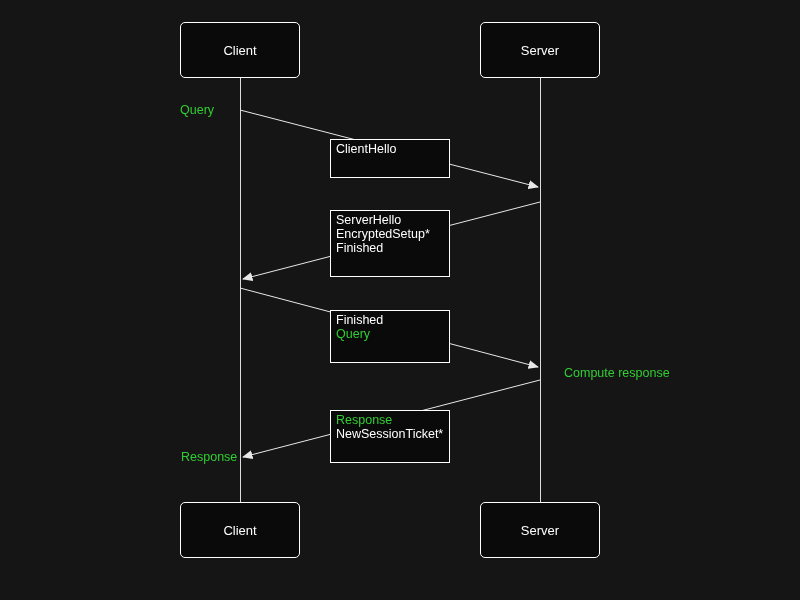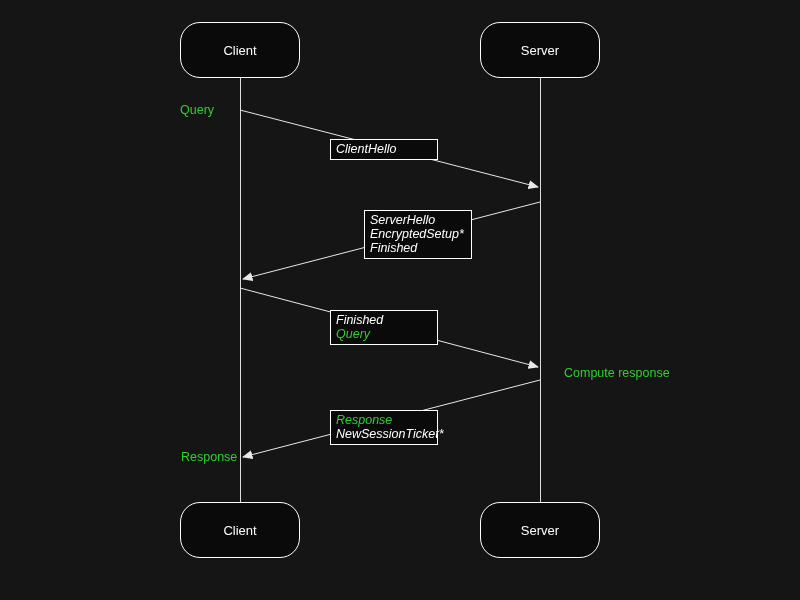--- a/index.html
+++ b/index.html
@@ -20,47 +20,46 @@
     left: 0;
     top: 0;
     pointer-events: none;
   }
   .actor {
     position: absolute;
     width: 120px;
     height: 56px;
     box-sizing: border-box;
     border: 1px solid #ffffff;
-    border-radius: 20px;
+    border-radius: 5px;
     background: #0a0a0a;
     color: #ffffff;
     font-size: 13px;
     display: flex;
     align-items: center;
     justify-content: center;
   }
   .actor-client-top  { left: 180px; top: 22px; }
   .actor-server-top  { left: 480px; top: 22px; }
   .actor-client-bot  { left: 180px; top: 502px; }
   .actor-server-bot  { left: 480px; top: 502px; }
   .msg {
     position: absolute;
-    width: 108px;
+    width: 120px;
     box-sizing: border-box;
     border: 1px solid #ffffff;
     background: #0a0a0a;
-    padding: 2px 5px 3px 5px;
+    padding: 2px 5px 21px 5px;
     font-size: 12.5px;
     line-height: 14px;
     color: #ffffff;
-    font-style: italic;
   }
   .msg span { display: block; white-space: nowrap; }
   .msg-1 { left: 330px; top: 139px; }
-  .msg-2 { left: 330px; top: 210px; margin-left: 34px; }
+  .msg-2 { left: 330px; top: 210px; }
   .msg-3 { left: 330px; top: 310px; }
   .msg-4 { left: 330px; top: 410px; }
   span[data-color="green"] { color: #32cd32; }
   span[data-color="white"] { color: #ffffff; }
   .note {
     position: absolute;
     font-size: 12.5px;
     line-height: 14px;
     color: #32cd32;
     white-space: nowrap;

